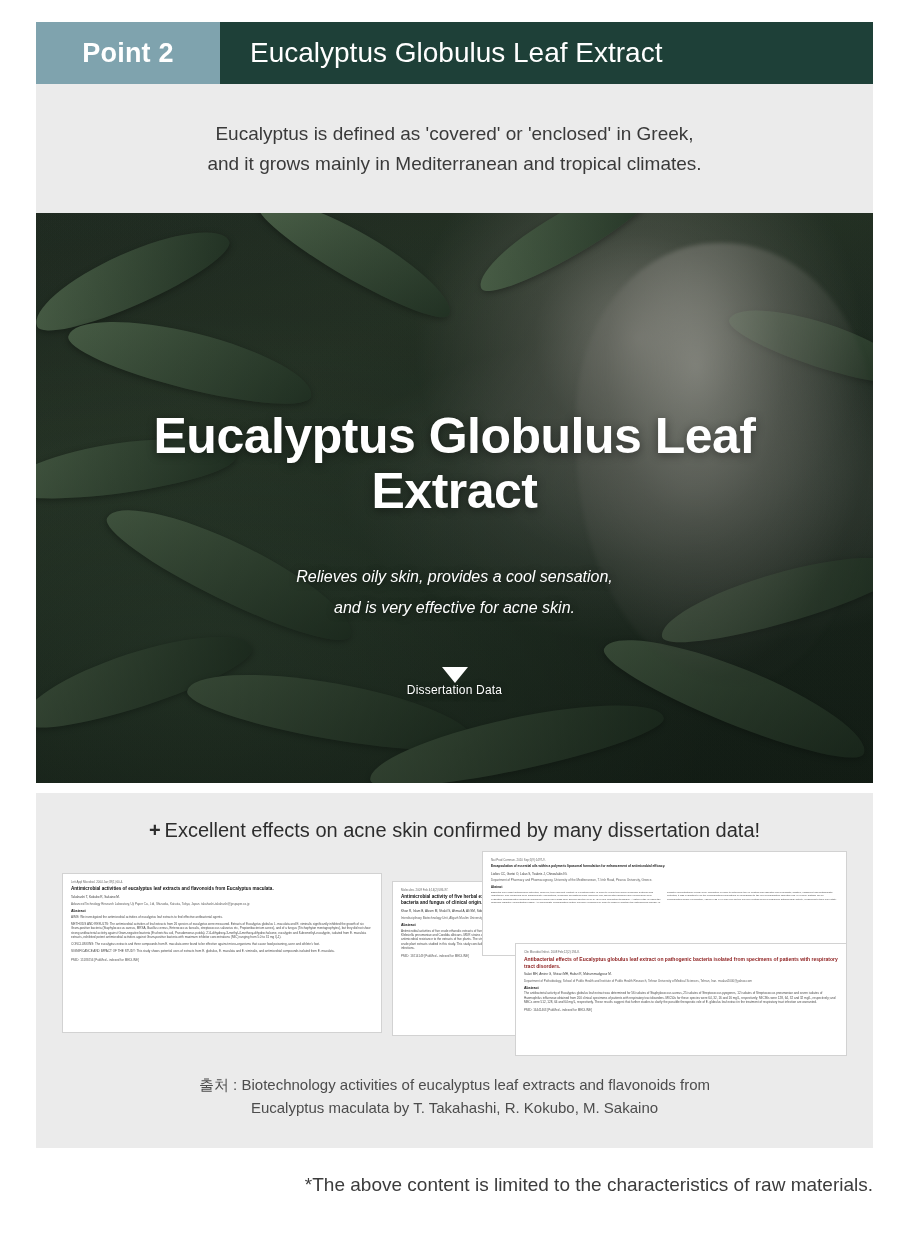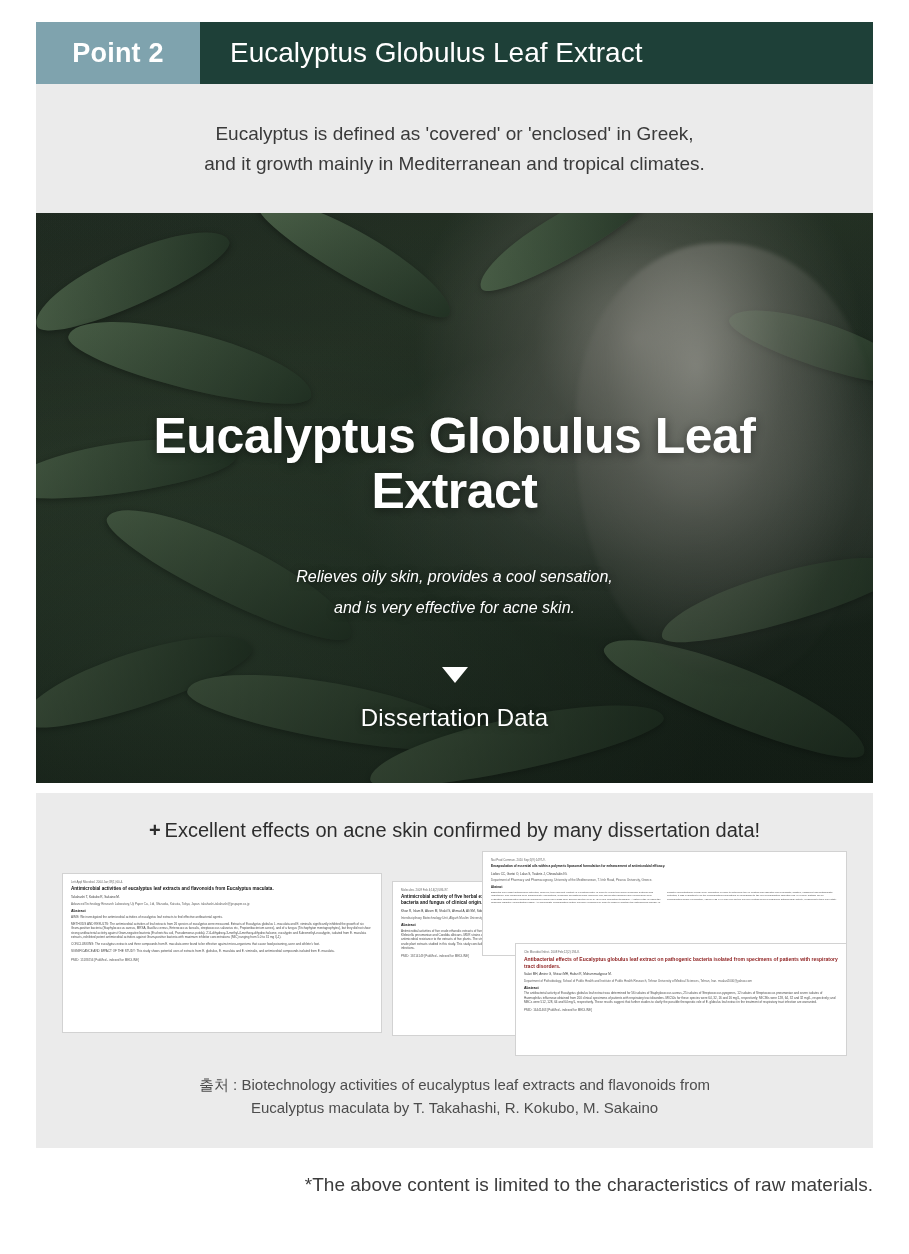--- a/index.html
+++ b/index.html
@@ -21,21 +21,21 @@
   .header {
     position: absolute;
     left: 36px;
     top: 22px;
     width: 837px;
     height: 62px;
     display: flex;
     align-items: stretch;
   }
   .header-tag {
-    width: 164px;
+    width: 184px;
     background: #7fa3ae;
     color: #ffffff;
     display: flex;
     align-items: center;
     justify-content: center;
     font-size: 27px;
     font-weight: bold;
     letter-spacing: 0.2px;
   }
   .header-title {
@@ -129,22 +129,22 @@
   }
   .hero-arrow {
     margin-top: 44px;
     width: 0;
     height: 0;
     border-left: 13px solid transparent;
     border-right: 13px solid transparent;
     border-top: 16px solid #ffffff;
   }
   .hero-caption {
-    margin-top: 21px;
-    font-size: 24px;
+    margin-top: 0;
+    font-size: 12px;
     letter-spacing: 0.2px;
     text-shadow: 0 1px 6px rgba(0,0,0,0.5);
   }
 
   
   .diss {
     position: absolute;
     left: 36px;
     top: 793px;
     width: 837px;
@@ -225,21 +225,21 @@
 </head>
 <body>
 
 <div class="header">
   <div class="header-tag">Point 2</div>
   <div class="header-title">Eucalyptus Globulus Leaf Extract</div>
 </div>
 
 <div class="intro">
   <p>Eucalyptus is defined as 'covered' or 'enclosed' in Greek,</p>
-  <p>and it growth mainly in Mediterranean and tropical climates.</p>
+  <p>and it grows mainly in Mediterranean and tropical climates.</p>
 </div>
 
 <div class="hero">
   <div class="hero-bg"></div>
 
   <div class="leaf" style="left:-10px;  top:40px;  width:210px; height:52px; transform:rotate(-24deg);"></div>
   <div class="leaf" style="left:30px;   top:120px; width:250px; height:56px; transform:rotate(14deg);"></div>
   <div class="leaf" style="left:-30px;  top:230px; width:230px; height:50px; transform:rotate(-8deg);"></div>
   <div class="leaf" style="left:60px;   top:330px; width:270px; height:58px; transform:rotate(26deg);"></div>
   <div class="leaf" style="left:-20px;  top:440px; width:240px; height:54px; transform:rotate(-18deg);"></div>

